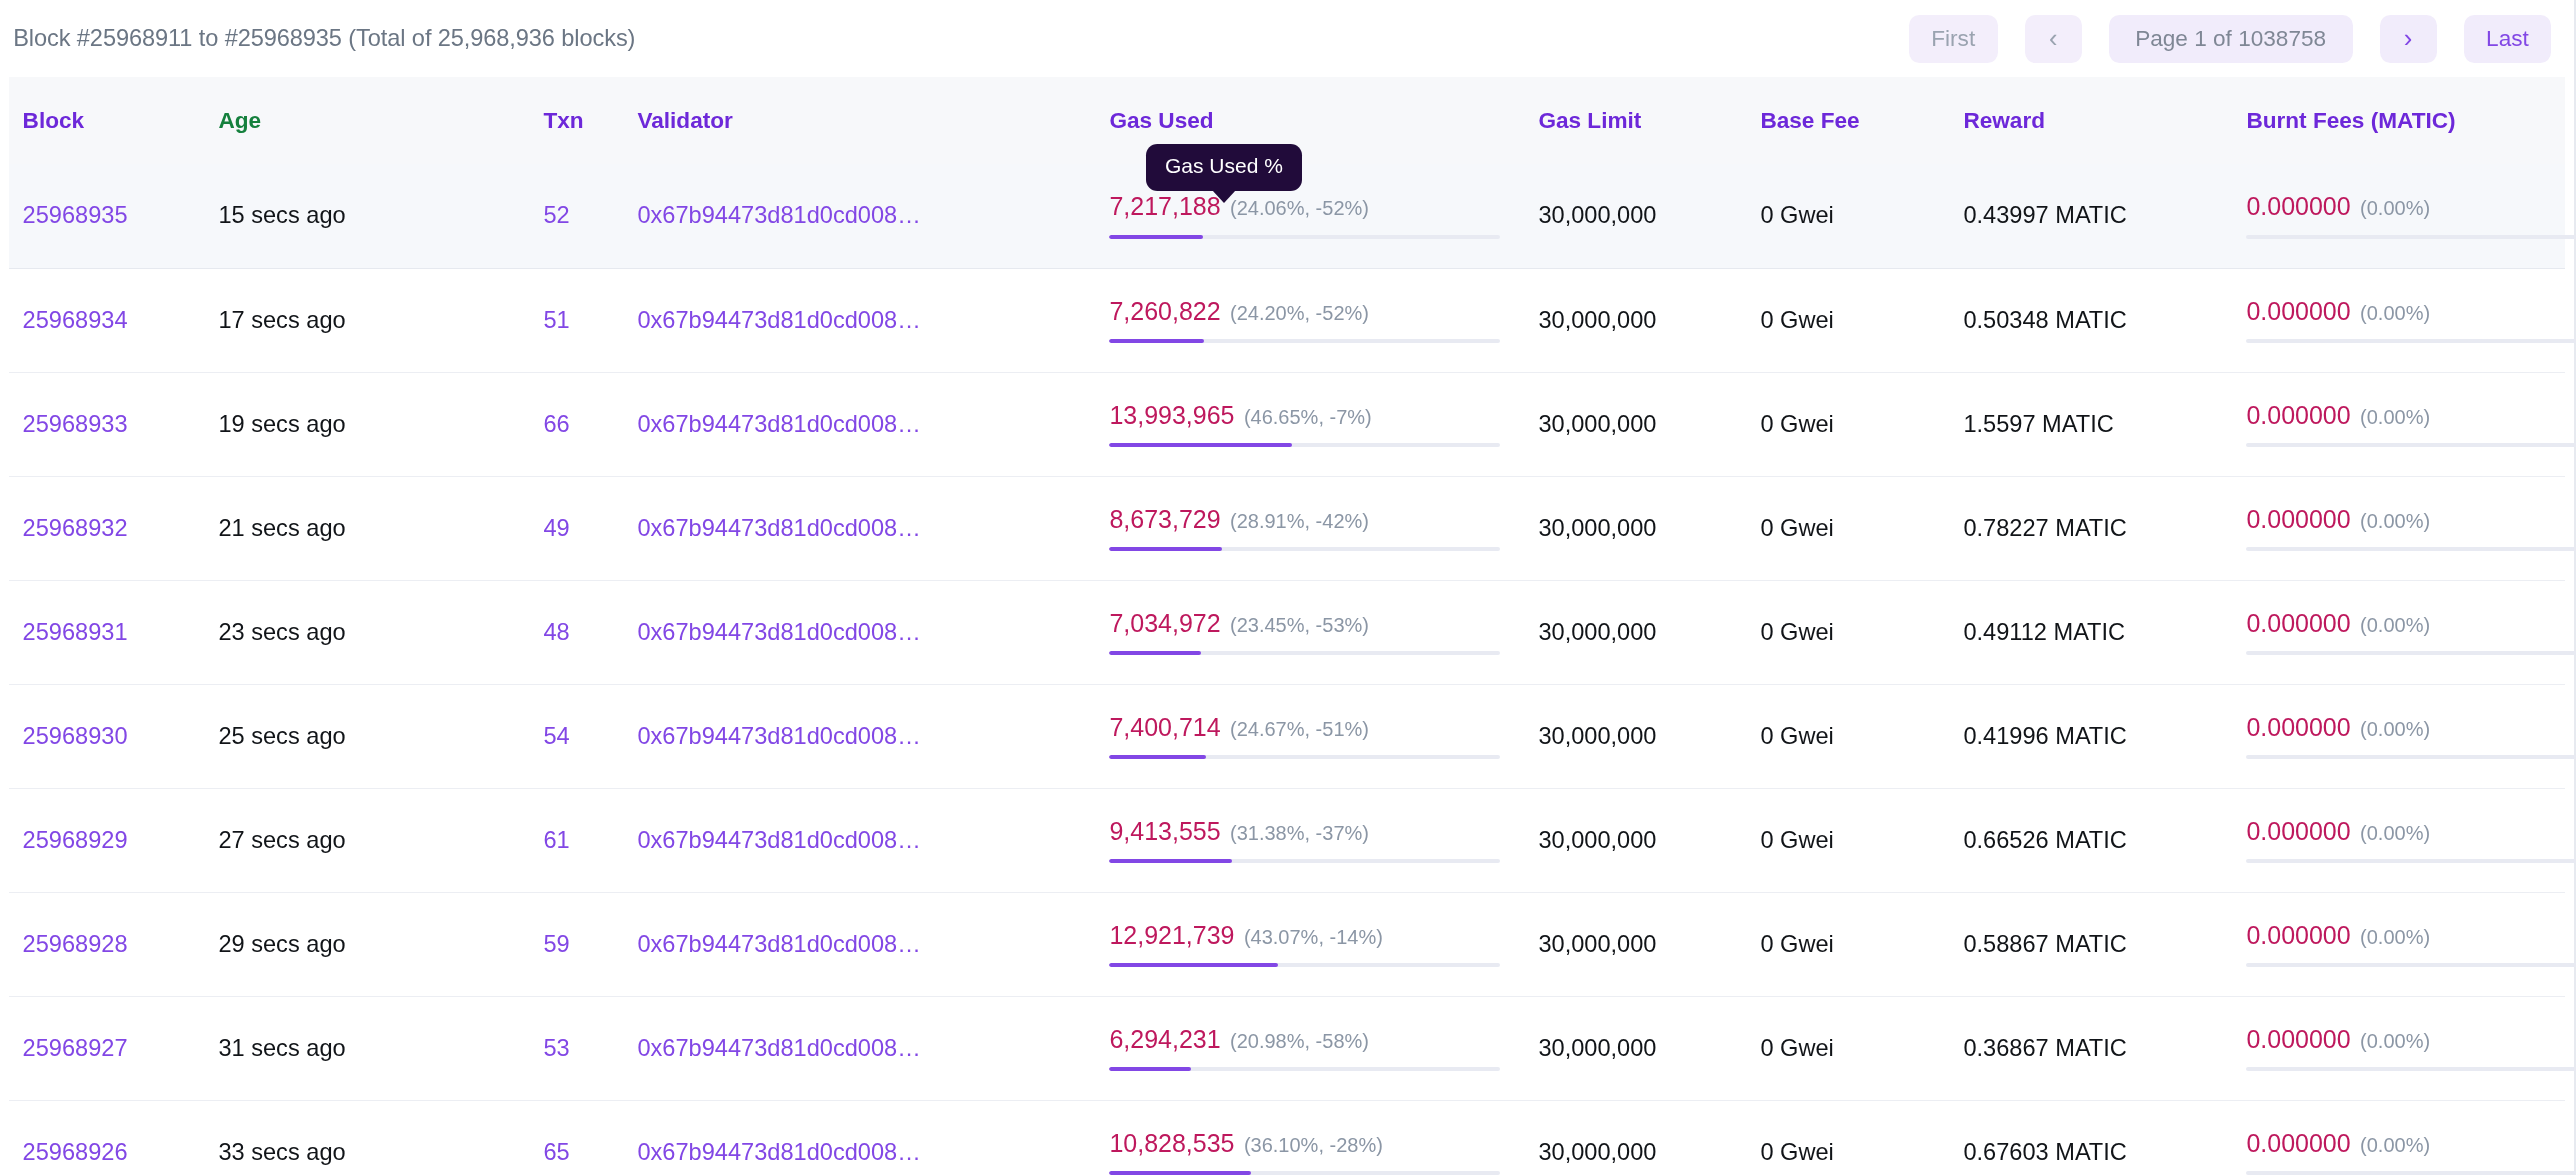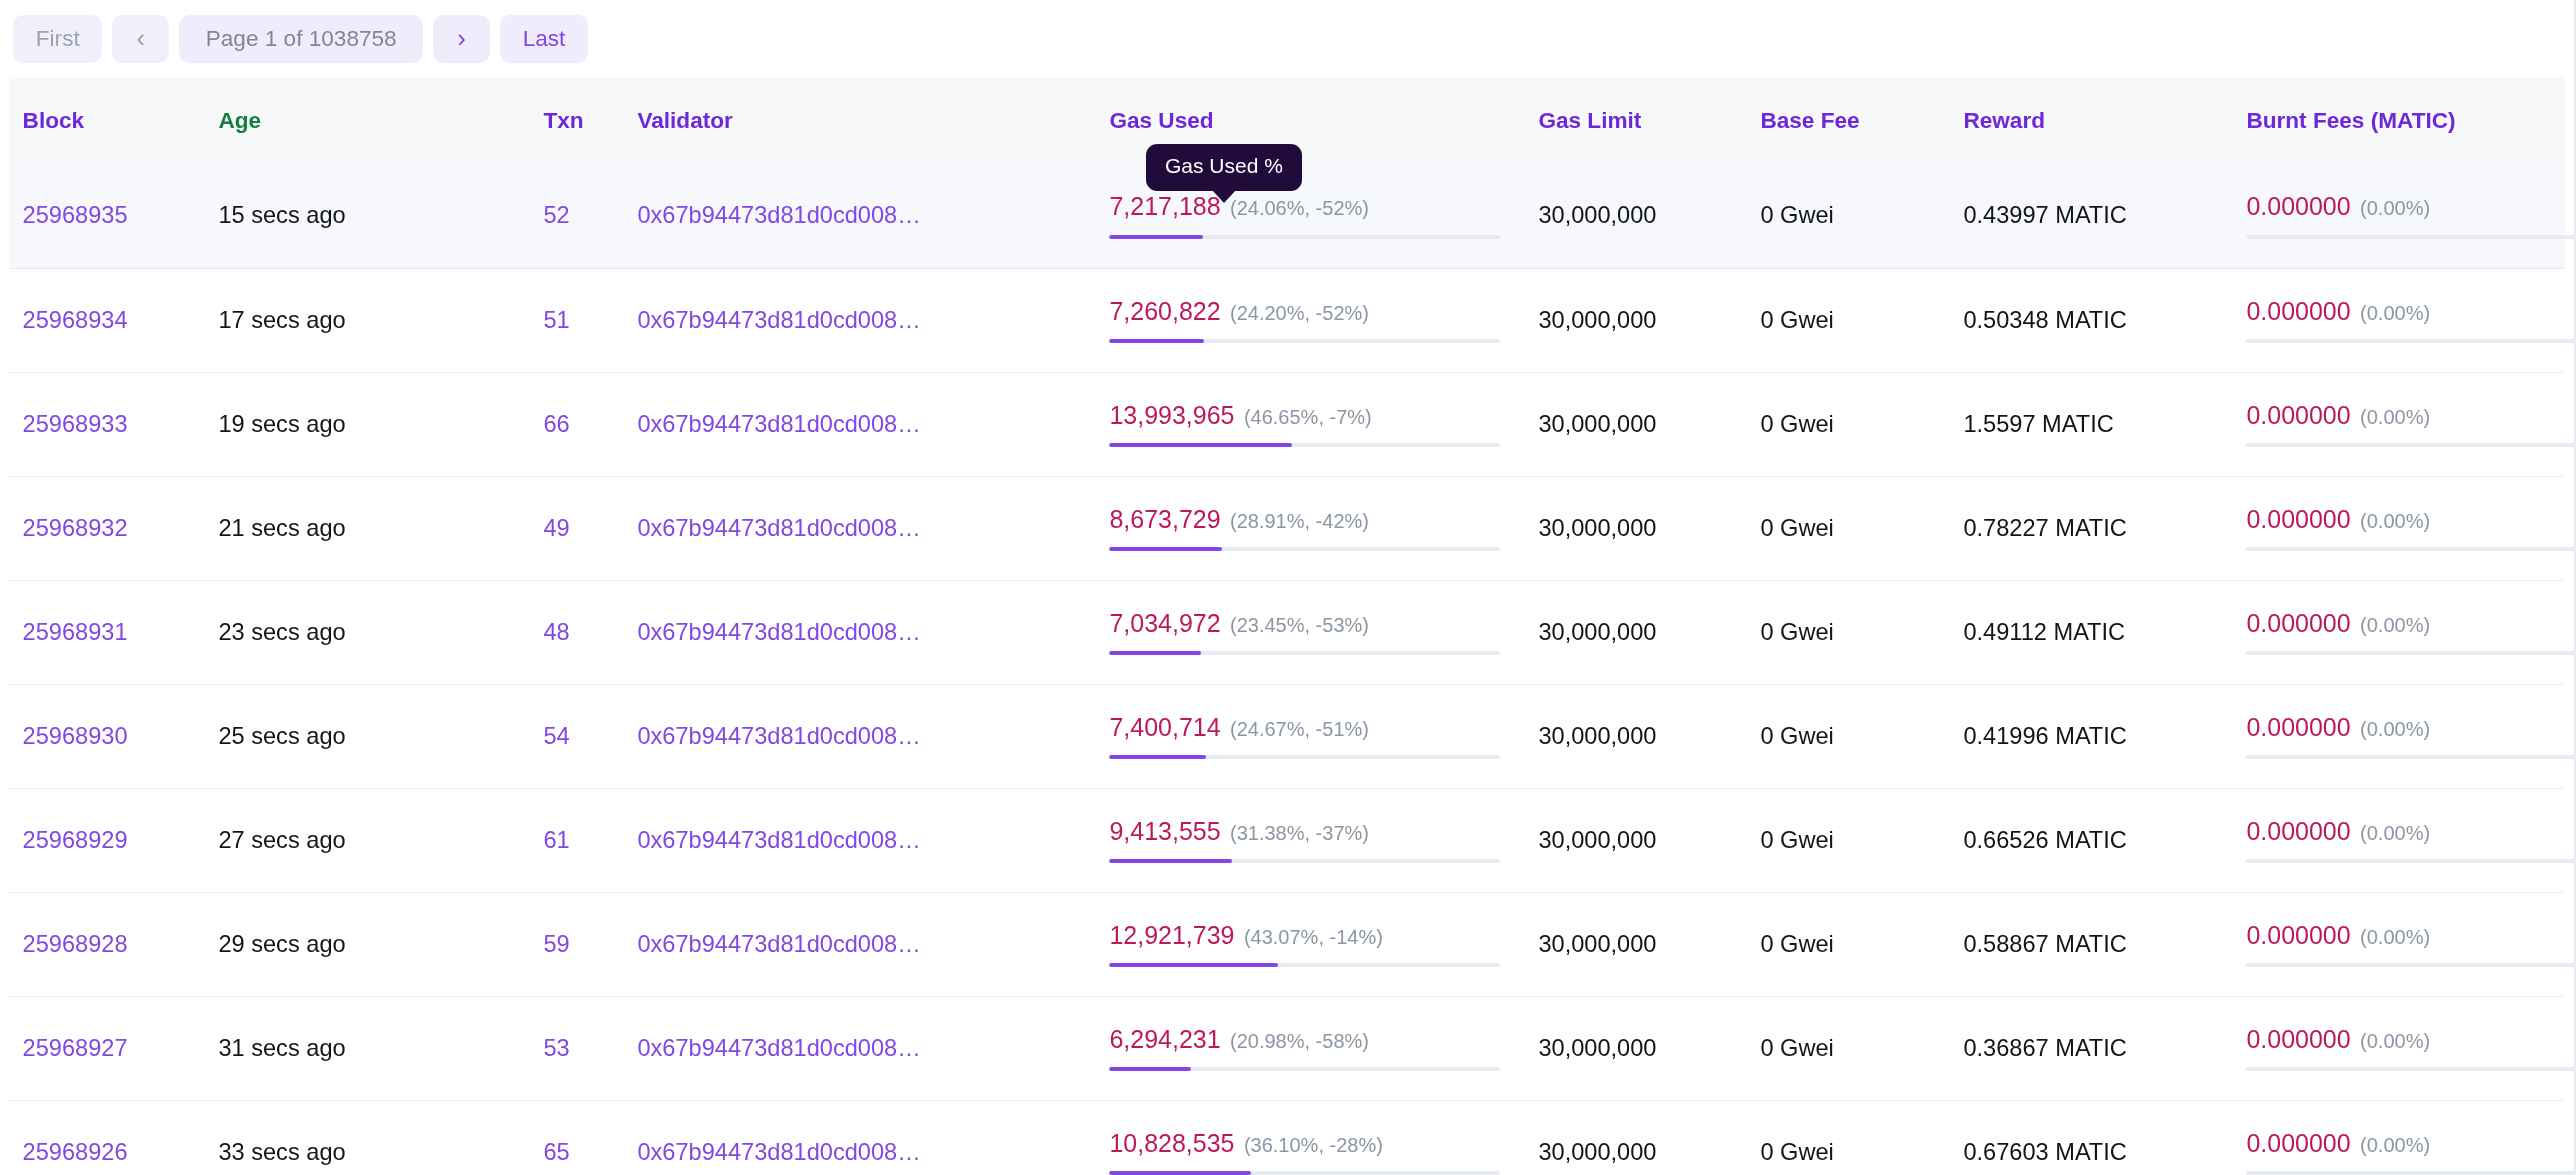--- a/index.html
+++ b/index.html
@@ -31,21 +31,21 @@
 
   .summary {
     font-size: 23.6px;
     color: #6b7684;
     letter-spacing: -0.1px;
     white-space: nowrap;
   }
 
   .pager {
     display: flex;
-    gap: 10px;
+    gap: 27px;
   }
 
   .pg-btn {
     background: #f1ecfb;
     border: none;
     border-radius: 10.4px;
     height: 48px;
     padding: 0 22.6px;
     font-family: "Liberation Sans", sans-serif;
     font-size: 22.6px;
@@ -150,20 +150,21 @@
     border-right: 12.3px solid transparent;
     border-top: 13.2px solid #210b3a;
   }
 </style>
 </head>
 <body>
 
 <div class="page">
 
   <div class="topbar">
+    <div class="summary">Block #25968911 to #25968935 (Total of 25,968,936 blocks)</div>
 
     <div class="pager">
       <button class="pg-btn disabled">First</button>
       <button class="pg-btn arrow disabled">‹</button>
       <div class="pg-btn label">Page 1 of 1038758</div>
       <button class="pg-btn arrow">›</button>
       <button class="pg-btn">Last</button>
     </div>
   </div>
 

